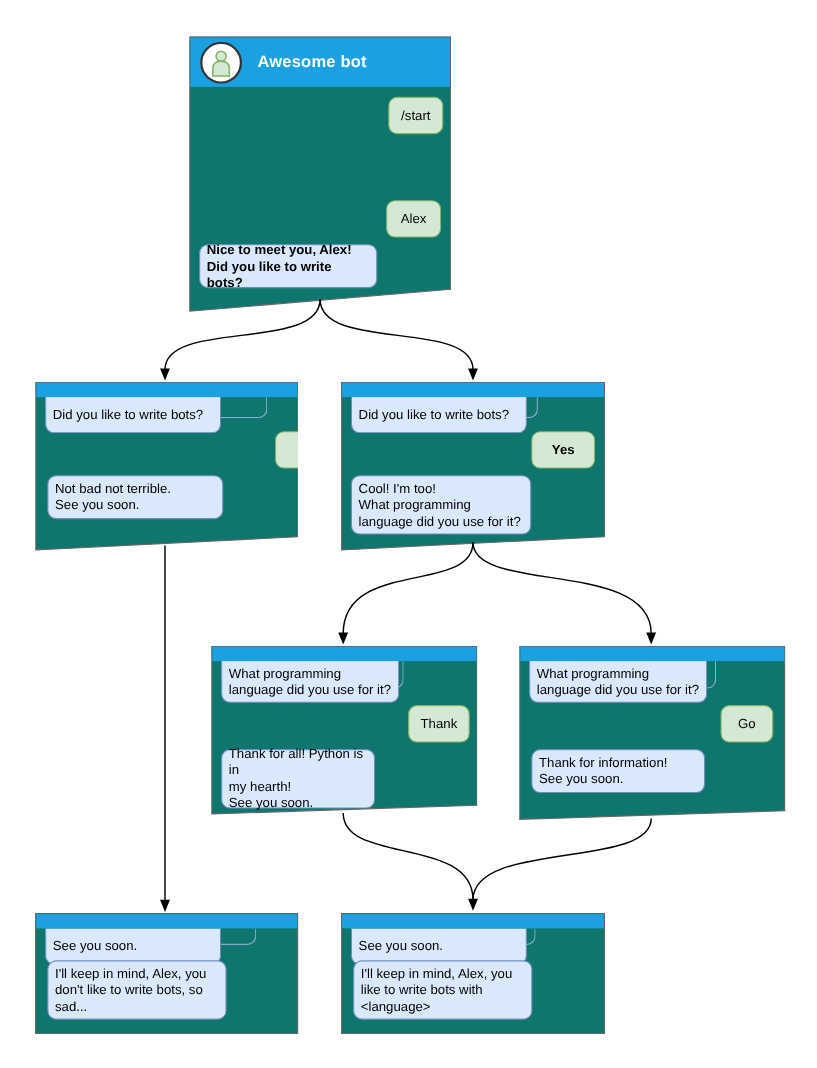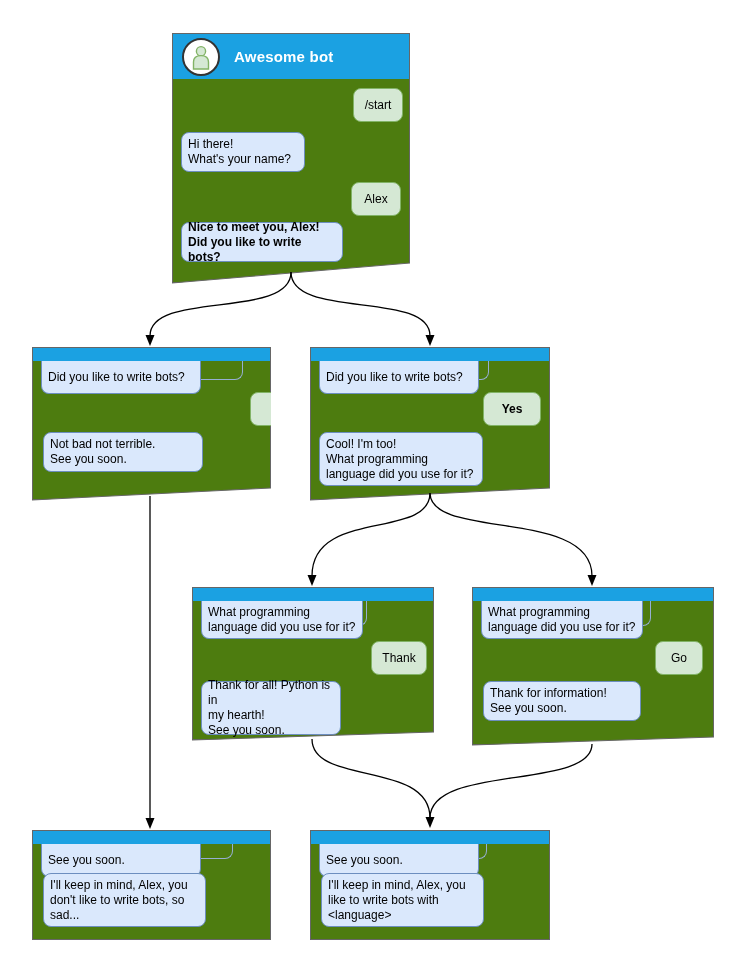--- a/index.html
+++ b/index.html
@@ -2,21 +2,21 @@
 <html><head>
 <meta charset="utf-8">
 <style>
   * { box-sizing: border-box; margin: 0; padding: 0; }
   html,body { background:#ffffff; }
   .canvas {
     position: relative; width: 743px; height: 971px; background: #ffffff;
     font-family: "Liberation Sans", sans-serif; overflow: hidden;
   }
   .window {
-    position: absolute; background: #4d7c0f; border: 1px solid #666666;
+    position: absolute; background: #0f766e; border: 1px solid #666666;
   }
   .window.slant20 { clip-path: polygon(0 0, 100% 0, 100% calc(100% - 20px), 0 100%); }
   .window.slant12 { clip-path: polygon(0 0, 100% 0, 100% calc(100% - 12px), 0 100%); }
   .window.slant8  { clip-path: polygon(0 0, 100% 0, 100% calc(100% - 8px),  0 100%); }
   .titlebar {
     position: absolute; top: 0; left: 0; right: 0; background: #1BA1E2;
     display: flex; align-items: center; z-index: 3;
   }
   .titlebar.big { height: 45px; }
   .titlebar.thin { height: 13px; }
@@ -49,22 +49,20 @@
     <div class="titlebar big">
       <div class="avatar">
         <svg width="28" height="28" viewBox="0 0 28 28">
           <circle cx="14" cy="8.2" r="4.6" fill="#D5E8D4" stroke="#82B366" stroke-width="1.4"></circle>
           <path d="M6.5,26 L6.5,19 Q6.5,12.6 14,12.6 Q21.5,12.6 21.5,19 L21.5,26 Z" fill="#D5E8D4" stroke="#82B366" stroke-width="1.4"></path>
         </svg>
       </div>
       <div class="window-title">Awesome bot</div>
     </div>
     <div class="msg user" style="left:180px; top:54px; width:50px; height:30px;">/start</div>
-    <div class="msg bot" style="left:8px; top:98px; width:124px; height:40px;">Hi there!
-What's your name?</div>
     <div class="msg user" style="left:178px; top:148px; width:50px; height:30px;">Alex</div>
     <div class="msg bot" style="left:8px; top:188px; width:162px; height:40px;font-weight:bold;">Nice to meet you, Alex!
 Did you like to write bots?</div>
   </div>
 
   <div class="window slant12" style="left:32px; top:347px; width:239px; height:153px;">
     <div class="titlebar thin"></div>
     <div class="ghost" style="left:8px; top:13px; width:202px; height:19px;"></div>
     <div class="msg bot clipped" style="left:8px; top:13px; width:160px; height:24px;">Did you like to write bots?</div>
     <div class="msg user" style="left:170px; top:44px; width:58px; height:30px;margin-left:47px;">No</div>

